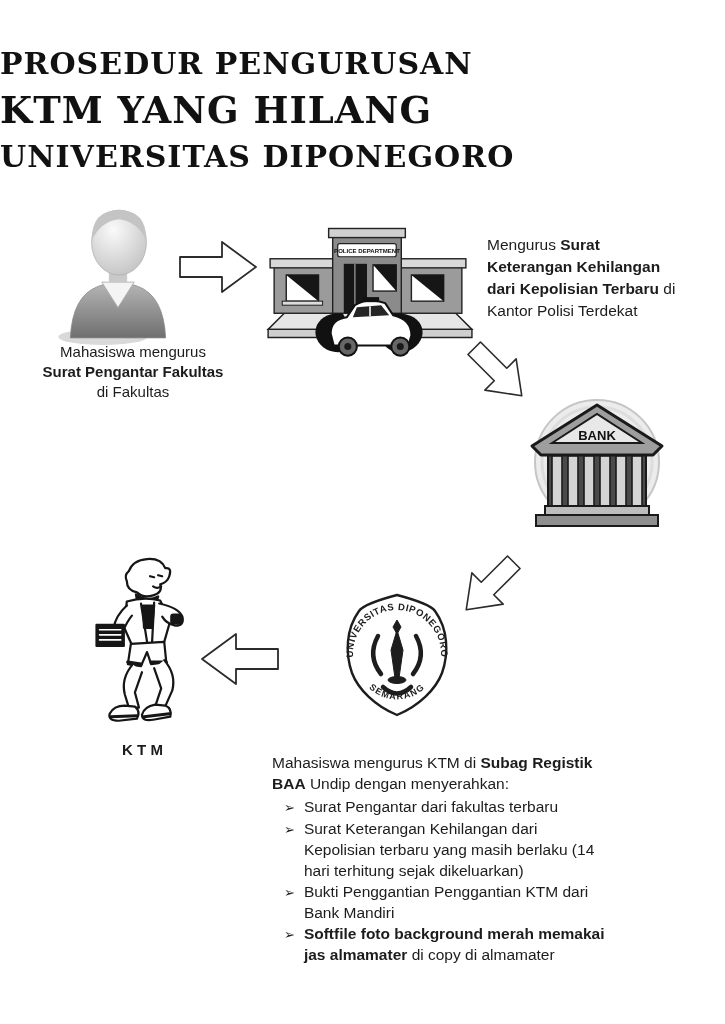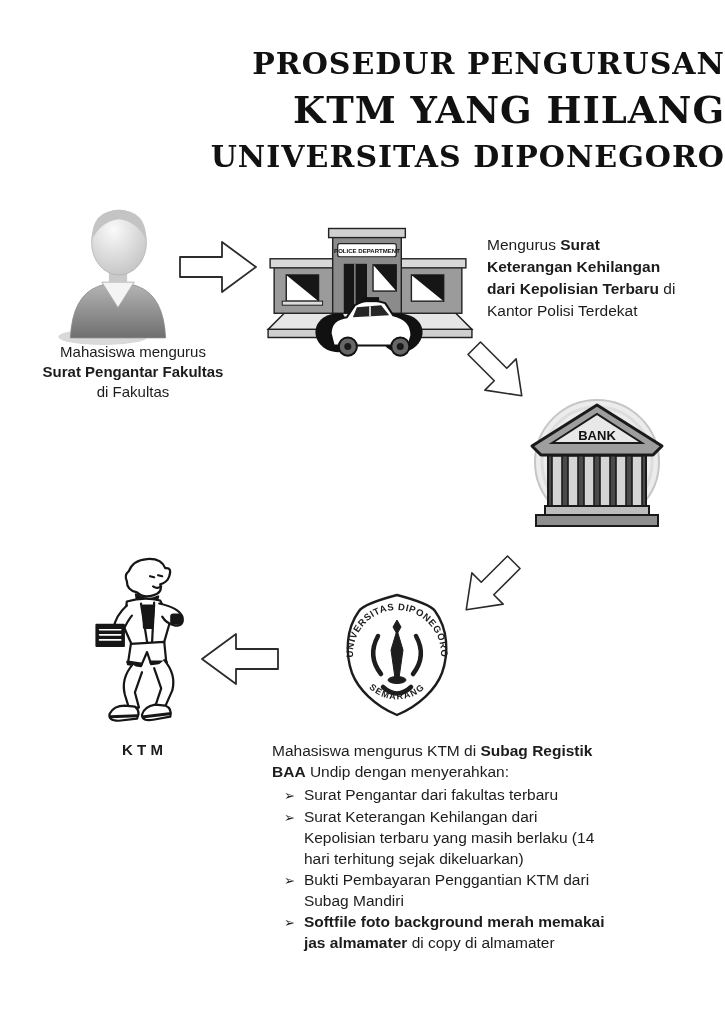--- a/index.html
+++ b/index.html
@@ -1,38 +1,38 @@
 <!DOCTYPE html>
 <html><head>
 <meta charset="utf-8">
 <style>
   html,body{margin:0;padding:0;background:#ffffff}
   .page{position:relative;width:725px;height:1024px;background:#fff;overflow:hidden;
         font-family:"Liberation Sans",sans-serif;color:#1c1c1c}
   .abs{position:absolute}
 
   
-  .title-line{position:absolute;left:0;right:0;text-align:right;font-family:"DejaVu Serif",serif;
+  .title-line{position:absolute;left:0;right:0;text-align:left;font-family:"DejaVu Serif",serif;
               font-weight:700;letter-spacing:1px;color:#111}
   .t1{top:46px;font-size:30px}
   .t2{top:88px;font-size:37px}
   .t3{top:139px;font-size:30px}
 
   
   .note{font-size:15.5px;line-height:22px}
   .note-police{left:487px;top:234px;width:190px}
   .note-bank{left:310px;top:414px;width:222px;line-height:20.5px}
   .caption{font-size:15px;text-align:center}
   .caption-faculty{left:20px;top:342px;width:226px;line-height:20px}
   .caption-finish{left:35px;top:737px;width:215px;line-height:25px}
   .b{font-weight:700}
   .i{}
 
   .final{left:272px;top:736px;width:336px;font-size:15.5px;line-height:21px}
-  .final .intro{margin:4px 0 0 0}
+  .final .intro{margin:16px 0 0 0}
   .final ul{list-style:none;margin:0;padding:2px 0 0 12px}
   .final li{display:flex;gap:9px;align-items:flex-start}
   .final .glyph{flex:0 0 auto;font-size:13px;line-height:21px;padding-top:1px}
   .final .btext{flex:1}
 
   
   .person{left:56px;top:202px;width:124px;height:144px}
   .police{left:258px;top:208px;width:220px;height:152px}
   .bank{left:518px;top:394px;width:158px;height:142px}
   .logo{left:336px;top:591px;width:122px;height:128px}
@@ -242,21 +242,21 @@
       <li>
         <span class="glyph">➢</span>
         <span class="btext"><span>Surat Pengantar dari fakultas terbaru</span></span>
       </li>
       <li>
         <span class="glyph">➢</span>
         <span class="btext"><span>Surat Keterangan Kehilangan dari Kepolisian terbaru yang masih berlaku (14 hari terhitung sejak dikeluarkan)</span></span>
       </li>
       <li>
         <span class="glyph">➢</span>
-        <span class="btext"><span>Bukti Pembayaran Penggantian KTM dari Subag Mandiri</span></span>
+        <span class="btext"><span>Bukti Penggantian Penggantian KTM dari Bank Mandiri</span></span>
       </li>
       <li>
         <span class="glyph">➢</span>
         <span class="btext"><span class="b i">Softfile</span><span class="b"> foto </span><span class="b i">background</span><span class="b"> merah memakai jas almamater </span><span>di </span><span class="i">copy di  almamater</span></span>
       </li>
     </ul>
   </div>
 
 </div>
 

